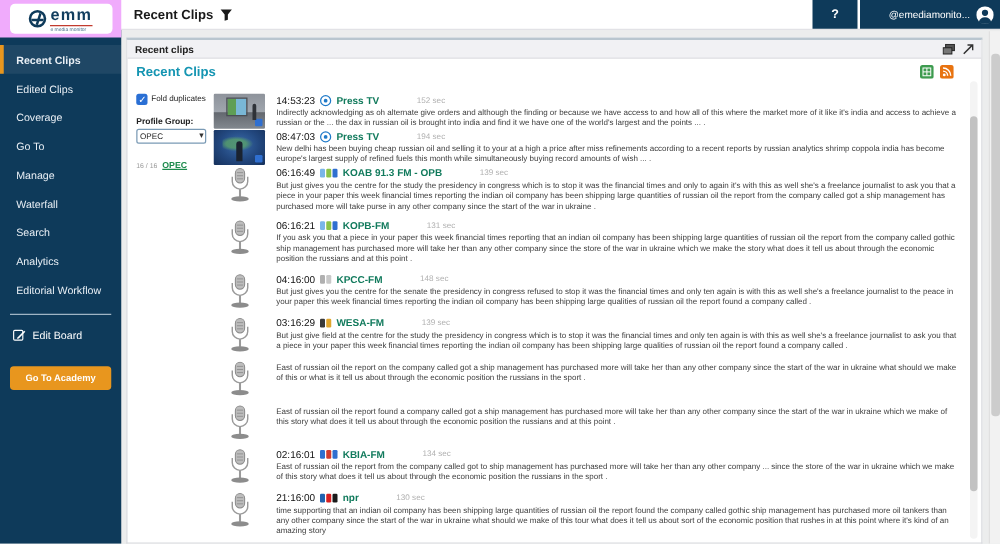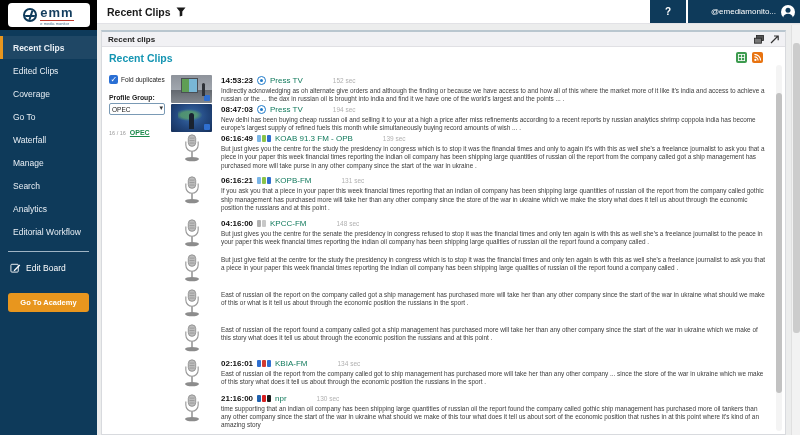--- a/index.html
+++ b/index.html
@@ -1,21 +1,21 @@
 <!DOCTYPE html>
 <html><head>
 <meta charset="utf-8">
 <style>
   * { box-sizing: border-box; margin: 0; padding: 0; }
   html,body { width:800px; height:435px; overflow:hidden; font-family:"Liberation Sans", sans-serif; background:#eceded; }
   .app { position:relative; width:800px; height:435px; }
 
   
   .topbar { position:absolute; top:0; left:0; right:0; height:24px; background:#fff; border-bottom:1px solid #e2e2e6; display:flex; align-items:stretch; z-index:5; }
-  .logo-zone { width:97px; background:#000000; display:flex; align-items:center; justify-content:center; flex-shrink:0; height:30px; }
+  .logo-zone { width:97px; background:#f0abfc; display:flex; align-items:center; justify-content:center; flex-shrink:0; height:30px; }
   .logo-box { background:#fff; border-radius:4px; width:82px; height:24px; display:flex; align-items:center; justify-content:center; gap:3px; padding:1px 3px; }
   .logo-globe { width:14px; height:14px; border-radius:50%; border:2px solid #0e3a5a; position:relative; overflow:hidden; flex-shrink:0; }
   .logo-globe::before { content:""; position:absolute; left:45%; top:-2px; bottom:-2px; width:2px; background:#0e3a5a; transform:rotate(18deg); }
   .logo-globe::after { content:""; position:absolute; top:45%; left:-2px; right:-2px; height:2px; background:#0e3a5a; }
   .logo-text { line-height:1; text-align:left; }
   .logo-text .emm { font-size:13px; font-weight:bold; color:#123d5e; letter-spacing:1px; }
   .logo-text .sub { font-size:4px; color:#4a6f8c; display:block; border-top:1px solid #c23b2e; padding-top:1px; }
   .page-title-wrap { display:flex; align-items:center; gap:5px; padding-left:10px; flex:1; }
   .page-title { font-size:10.5px; font-weight:bold; color:#1a1a1a; }
   .help-btn { width:36px; background:#0e3a5a; color:#fff; display:flex; align-items:center; justify-content:center; font-size:10px; font-weight:bold; margin-right:2px; cursor:pointer; }
@@ -64,26 +64,26 @@
   .thumb--studio-light { background:linear-gradient(180deg,#8e939b 0%,#a0a6ae 52%,#63686f 54%,#82888f 100%); }
   .thumb--studio-light::before { content:""; position:absolute; left:24%; top:10%; width:38%; height:48%; background:linear-gradient(90deg,#5f9e55 0 45%,#79b7d6 45%); border:1px solid #4a4e54; }
   .thumb--studio-light::after { content:""; position:absolute; right:16%; top:30%; width:9%; height:46%; background:#2e3238; border-radius:2px 2px 0 0; }
   .thumb--studio-dark { background:radial-gradient(ellipse at 50% 42%, #3a6cab 0%, #22477e 55%, #16305a 100%); }
   .thumb--studio-dark::before { content:""; position:absolute; left:18%; top:14%; width:64%; height:52%; background:radial-gradient(ellipse at 40% 50%, #58a06a 0 35%, transparent 60%); opacity:.8; }
   .thumb--studio-dark::after { content:""; position:absolute; left:45%; top:32%; width:11%; height:58%; background:#1a2330; border-radius:3px 3px 0 0; }
   .thumb-badge { position:absolute; right:2px; bottom:2px; width:6px; height:6px; background:#2f6fd0; border-radius:1px; }
   .thumb--mic { background:#fff; display:flex; align-items:center; justify-content:center; height:30px; }
   .clip-main { flex:1; min-width:0; padding-top:1px; }
   .clip-head { display:flex; align-items:center; gap:4px; }
-  .clip-time { font-size:8px; font-weight:bold; color:#111;text-align:center; }
+  .clip-time { font-size:8px; font-weight:normal; color:#111;text-align:center; }
   .station-icon { display:inline-flex; gap:1px; align-items:center; }
   .sicon-block { width:4px; height:7px; display:inline-block; border-radius:1px; }
   .sicon-dot { width:9px; height:9px; border-radius:50%; border:1.5px solid #1f7ac9; display:inline-flex; align-items:center; justify-content:center; }
   .sicon-dot::after { content:""; width:3px; height:3px; border-radius:50%; background:#1f7ac9; }
-  .station-name { font-size:8px; font-weight:normal; color:#117a5c;text-align:right; }
+  .station-name { font-size:8px; font-weight:bold; color:#117a5c;text-align:right; }
   .clip-duration { font-size:6.5px; color:#b0b0b0; margin-left:26px; }
   .clip-snippet { font-size:6.4px; color:#3c3c3c; line-height:1.32; margin-top:2px; padding-right:6px; }
 
   
   .inner-scroll { position:absolute; right:3px; top:18px; bottom:3px; width:6px; background:#f4f4f4; border-radius:3px; }
   .inner-scroll .sthumb { position:absolute; top:28px; left:0; width:6px; height:300px; background:#c2c2c2; border-radius:3px; cursor:grab; }
   .page-scroll { position:absolute; right:0; top:25px; bottom:0; width:9px; background:#f2f2f2; border-left:1px solid #e0e0e0; z-index:6; }
   .page-scroll .sthumb { position:absolute; top:18px; left:1px; width:7px; height:290px; background:#cccccc; border-radius:3px; cursor:grab; }
 </style>
 </head>
@@ -134,25 +134,25 @@
 
   <div class="side-item">
           <span>Coverage</span>
         </div>
 
   <div class="side-item">
           <span>Go To</span>
         </div>
 
   <div class="side-item">
+          <span>Manage</span>
+        </div>
+
+  <div class="side-item">
           <span>Waterfall</span>
-        </div>
-
-  <div class="side-item">
-          <span>Manage</span>
         </div>
 
   <div class="side-item">
           <span>Search</span>
         </div>
 
   <div class="side-item">
           <span>Analytics</span>
         </div>
 
@@ -354,20 +354,29 @@
     <rect x="7.5" y="1" width="9" height="14" rx="4.5" fill="#bdbdbd" stroke="#8a8a8a" stroke-width="1"></rect>
     <line x1="9" y1="5" x2="15" y2="5" stroke="#8a8a8a" stroke-width="0.8"></line>
     <line x1="9" y1="8" x2="15" y2="8" stroke="#8a8a8a" stroke-width="0.8"></line>
     <line x1="9" y1="11" x2="15" y2="11" stroke="#8a8a8a" stroke-width="0.8"></line>
     <path d="M4.5 9 v4.5 a7.5 7.5 0 0 0 15 0 V9" fill="none" stroke="#9a9a9a" stroke-width="1.4"></path>
     <rect x="11" y="21" width="2" height="7.5" fill="#9a9a9a"></rect>
     <ellipse cx="12" cy="30.5" rx="8.5" ry="2.6" fill="#8c8c8c"></ellipse>
   </svg>
 </div>
     <div class="clip-main">
+      <div class="clip-head">
+        <span class="clip-time">03:16:29</span>
+        <span class="station-icon">
+                      <span class="sicon-block" style="background: rgb(58, 58, 58);"></span>
+                      <span class="sicon-block" style="background: rgb(224, 166, 46);"></span>
+                    </span>
+        <span class="station-name">WESA-FM</span>
+        <span class="clip-duration">139 sec</span>
+      </div>
       <div class="clip-snippet">But just give field at the centre for the study the presidency in congress which is to stop it was the financial times and only ten again is with this as well she's a freelance journalist to ask you that a piece in your paper this week financial times reporting the indian oil company has been shipping large qualities of russian oil the report found a company called .</div>
     </div>
   </div>
 
   <div class="clip-row">
     <div class="thumb thumb--mic">
   <svg width="20" height="28" viewBox="0 0 24 34">
     <rect x="7.5" y="1" width="9" height="14" rx="4.5" fill="#bdbdbd" stroke="#8a8a8a" stroke-width="1"></rect>
     <line x1="9" y1="5" x2="15" y2="5" stroke="#8a8a8a" stroke-width="0.8"></line>
     <line x1="9" y1="8" x2="15" y2="8" stroke="#8a8a8a" stroke-width="0.8"></line>

